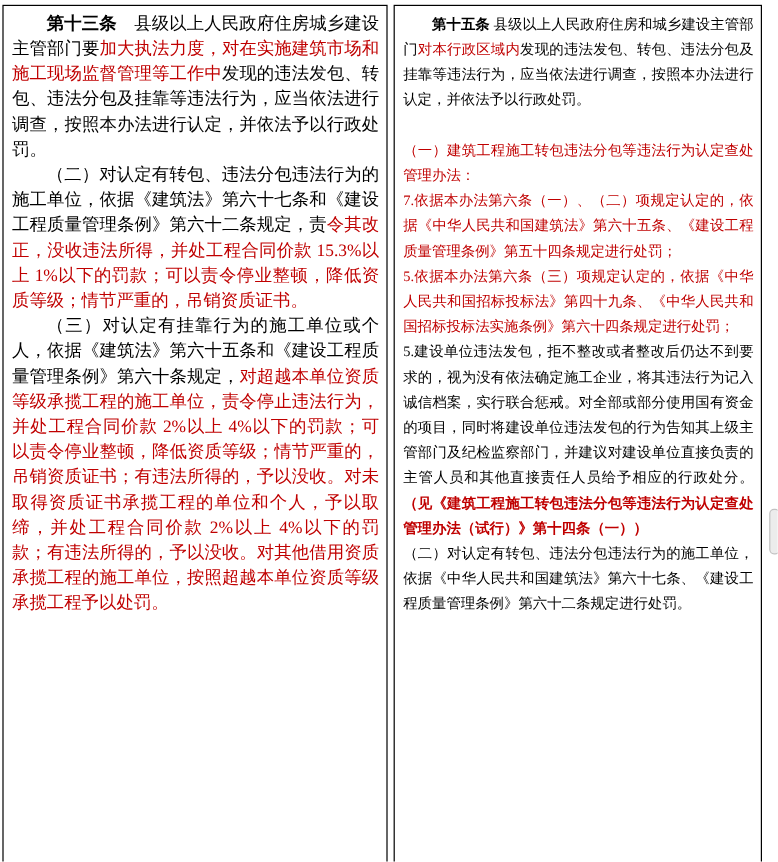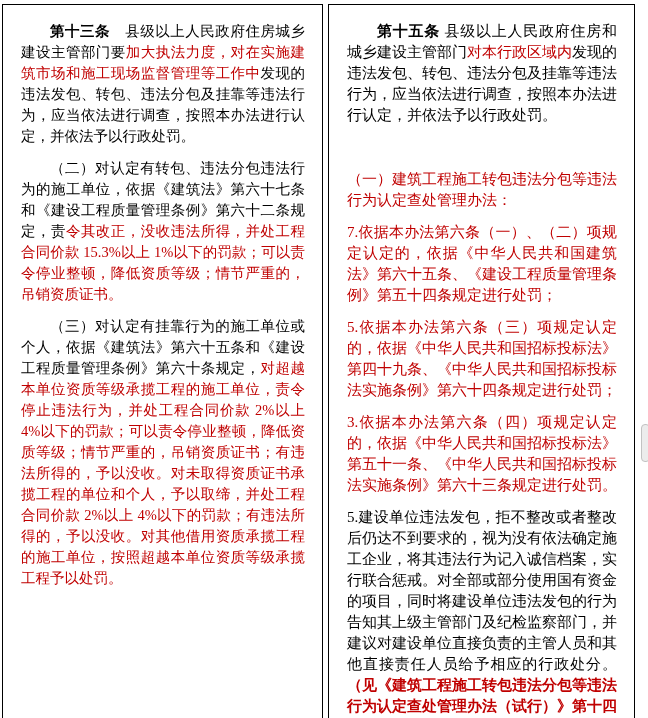--- a/index.html
+++ b/index.html
@@ -19,27 +19,27 @@
     top: 4px;
     height: 780px;
     background: #ffffff;
     border: 1px solid #000000;
     box-sizing: border-box;
     padding: 5px 6px 6px 7px;
   }
   .cell-left  { left: 2px;   width: 321px; }
   .cell-right { left: 328px; width: 307px; }
   .cell p {
-    margin: 11px;
+    margin: 0;
     line-height: 21px;
     text-align: justify;
     color: #000000;
   }
   .cell-left  p { font-size: 14.5px; }
-  .cell-right p { font-size: 15px; }
+  .cell-right p { font-size: 12px; }
   p.indent { text-indent: 2em; }
   p.blank  { height: 21px; }
   .red  { color: #c00000; }
   .bold { font-weight: bold; }
   .scroll-thumb {
     position: absolute;
     left: 641px;
     top: 424px;
     width: 9px;
     height: 38px;
@@ -57,18 +57,17 @@
     <p class="indent"><span>（二）对认定有转包、违法分包违法行为的施工单位，依据《建筑法》第六十七条和《建设工程质量管理条例》第六十二条规定，责</span><span class="red">令其改正，没收违法所得，并处工程合同价款 15.3%以上 1%以下的罚款；可以责令停业整顿，降低资质等级；情节严重的，吊销资质证书。</span></p>
     <p class="indent"><span>（三）对认定有挂靠行为的施工单位或个人，依据《建筑法》第六十五条和《建设工程质量管理条例》第六十条规定，</span><span class="red">对超越本单位资质等级承揽工程的施工单位，责令停止违法行为，并处工程合同价款 2%以上 4%以下的罚款；可以责令停业整顿，降低资质等级；情节严重的，吊销资质证书；有违法所得的，予以没收。对未取得资质证书承揽工程的单位和个人，予以取缔，并处工程合同价款 2%以上 4%以下的罚款；有违法所得的，予以没收。对其他借用资质承揽工程的施工单位，按照超越本单位资质等级承揽工程予以处罚。</span></p>
   </div>
 
 <div class="cell cell-right">
     <p class="indent"><span class="bold">第十五条</span><span> 县级以上人民政府住房和城乡建设主管部门</span><span class="red">对本行政区域内</span><span>发现的违法发包、转包、违法分包及挂靠等违法行为，应当依法进行调查，按照本办法进行认定，并依法予以行政处罚。</span></p>
     <p class="blank"></p>
     <p><span class="red">（一）建筑工程施工转包违法分包等违法行为认定查处管理办法：</span></p>
     <p><span class="red">7.依据本办法第六条（一）、（二）项规定认定的，依据《中华人民共和国建筑法》第六十五条、《建设工程质量管理条例》第五十四条规定进行处罚；</span></p>
     <p><span class="red">5.依据本办法第六条（三）项规定认定的，依据《中华人民共和国招标投标法》第四十九条、《中华人民共和国招标投标法实施条例》第六十四条规定进行处罚；</span></p>
-    <p><span class="red">3.依据本办法第六条（四）项规定认定的，依据《中华人民共和国招标投标法》第五十一条、《中华人民共和国招标投标法实施条例》第六十三条规定进行处罚。</span></p>
     <p><span>5.建设单位违法发包，拒不整改或者整改后仍达不到要求的，视为没有依法确定施工企业，将其违法行为记入诚信档案，实行联合惩戒。对全部或部分使用国有资金的项目，同时将建设单位违法发包的行为告知其上级主管部门及纪检监察部门，并建议对建设单位直接负责的主管人员和其他直接责任人员给予相应的行政处分。</span><span class="red bold">（见《建筑工程施工转包违法分包等违法行为认定查处管理办法（试行）》第十四条（一））</span></p>
     <p><span>（二）对认定有转包、违法分包违法行为的施工单位，依据《中华人民共和国建筑法》第六十七条、《建设工程质量管理条例》第六十二条规定进行处罚。</span></p>
   </div>
 
 <div class="scroll-thumb"></div>
 
 </body></html>

